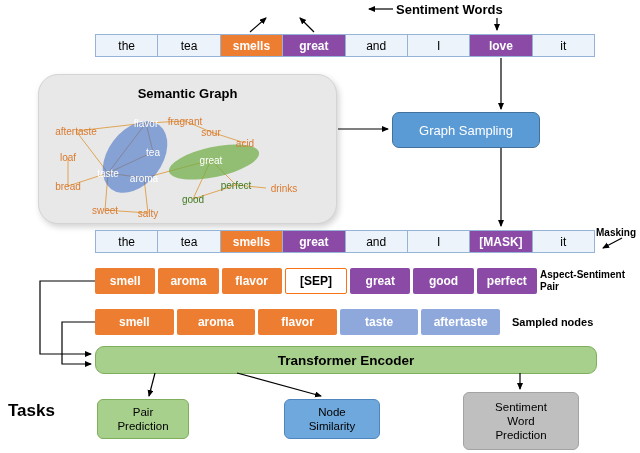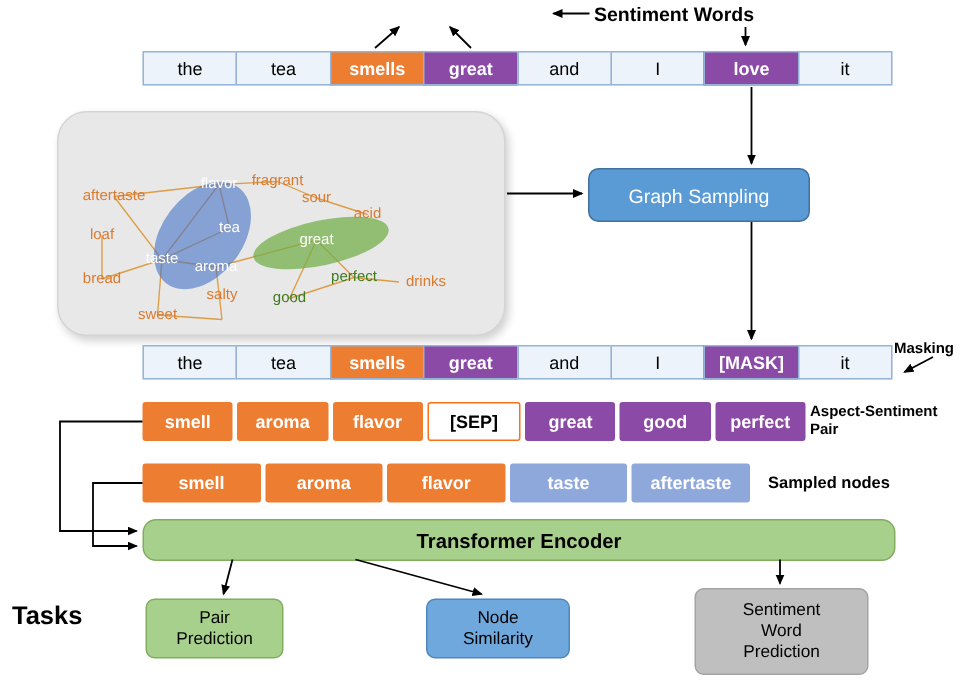--- a/index.html
+++ b/index.html
@@ -108,22 +108,23 @@
         <span class="gnode gnode-orange" style="left: 29px; top: 82px;">loaf</span>
         <span class="gnode gnode-white" style="left: 114px; top: 77px;">tea</span>
         <span class="gnode gnode-white" style="left: 172px; top: 85px;">great</span>
         <span class="gnode gnode-orange" style="left: 29px; top: 111px;">bread</span>
         <span class="gnode gnode-white" style="left: 69px; top: 98px;">taste</span>
         <span class="gnode gnode-white" style="left: 105px; top: 103px;">aroma</span>
         <span class="gnode gnode-green" style="left: 197px; top: 110px;">perfect</span>
         <span class="gnode gnode-orange" style="left: 227px; top: 113px; padding-left: 36px;">drinks</span>
         <span class="gnode gnode-green" style="left: 154px; top: 124px;">good</span>
         <span class="gnode gnode-orange" style="left: 66px; top: 135px;">sweet</span>
-        <span class="gnode gnode-orange" style="left: 109px; top: 122px;">salty</span>
+        <span class="gnode gnode-orange" style="left: 109px; top: 138px;">salty</span>
       </div>
+    <div class="graph-title">Semantic Graph</div>
   </div>
 
   <div class="gsampling">Graph Sampling</div>
 
   <div class="tok-row joined" style="left:95px; top:230px; width:500px; height:23px;">
       <div class="tok tok-plain">the</div>
       <div class="tok tok-plain">tea</div>
       <div class="tok tok-aspect">smells</div>
       <div class="tok tok-sentiment">great</div>
       <div class="tok tok-plain">and</div>

